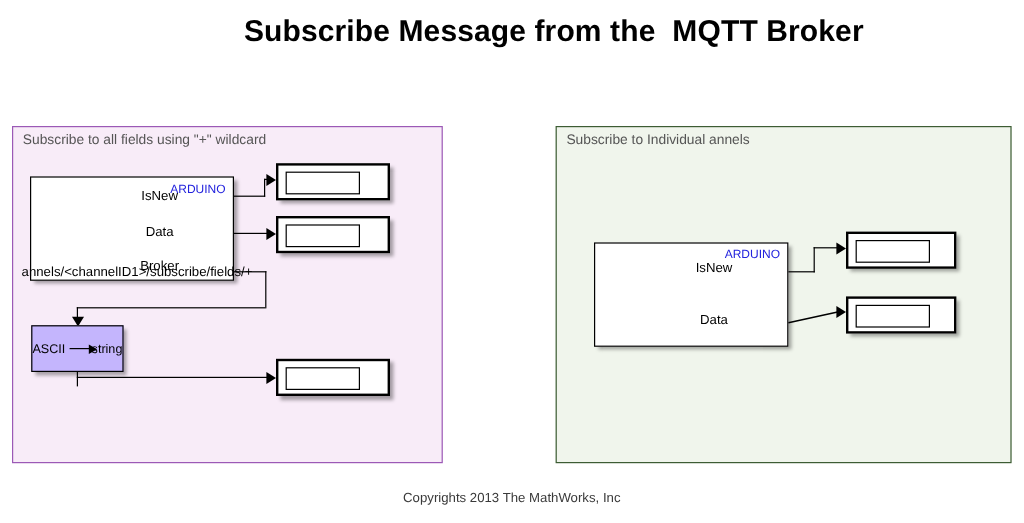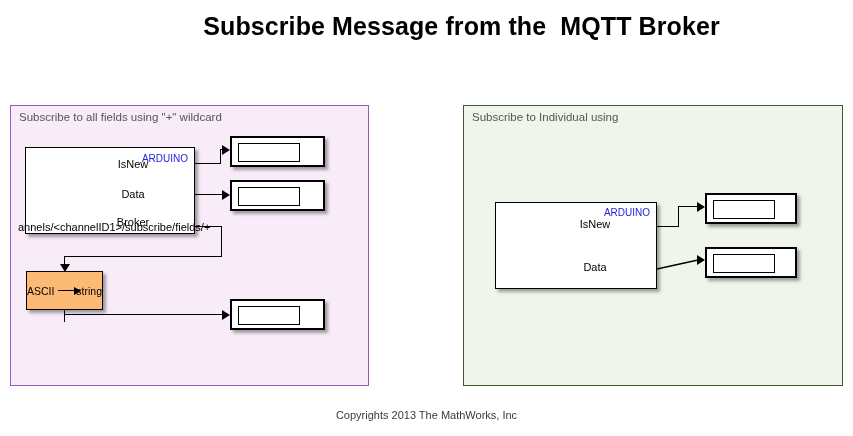--- a/index.html
+++ b/index.html
@@ -60,21 +60,21 @@
     white-space:nowrap;text-align:right;
   }
   .topic-label{
     position:absolute;font-size:11px;color:#000;
     white-space:nowrap;
   }
 
   
   .ascii-block{
     position:absolute;box-sizing:border-box;
-    background:#fdba74;border:1.6px solid #000;
+    background:#c4b5fd;border:1.6px solid #000;
     box-shadow:3px 3px 3px rgba(0,0,0,0.35);
   }
   .ascii-text{
     position:absolute;left:0;top:0;width:100%;height:100%;
     display:flex;align-items:center;justify-content:center;
     font-size:10.5px;color:#000;white-space:nowrap;
   }
   .ascii-text .arrow-glyph{
     display:inline-block;margin:0 4px;
     position:relative;width:24px;height:9px;
@@ -170,21 +170,21 @@
     <div class="display-inner"></div>
   </div>
   <div class="display-block" style="left:230px;top:180px;width:95px;height:31px;">
     <div class="display-inner"></div>
   </div>
   <div class="display-block" style="left:230px;top:299px;width:95px;height:31px;">
     <div class="display-inner"></div>
   </div>
 
   <div class="panel panel-right">
-    <div class="panel-label">Subscribe to Individual using</div>
+    <div class="panel-label">Subscribe to Individual annels</div>
   </div>
 
   <div class="sl-block" style="left:495px;top:202px;width:162px;height:87px;"></div>
 
   <div class="brand-label" style="left:540px;top:207px;width:110px;">ARDUINO</div>
   <div class="port-label" style="left:540px;top:218px;width:110px;">IsNew</div>
   <div class="port-label" style="left:540px;top:261px;width:110px;">Data</div>
 
   <div class="wire wire-h" style="left:657px;top:226px;width:22px;"></div>
   <div class="wire wire-v" style="left:678px;top:206px;height:21px;"></div>

